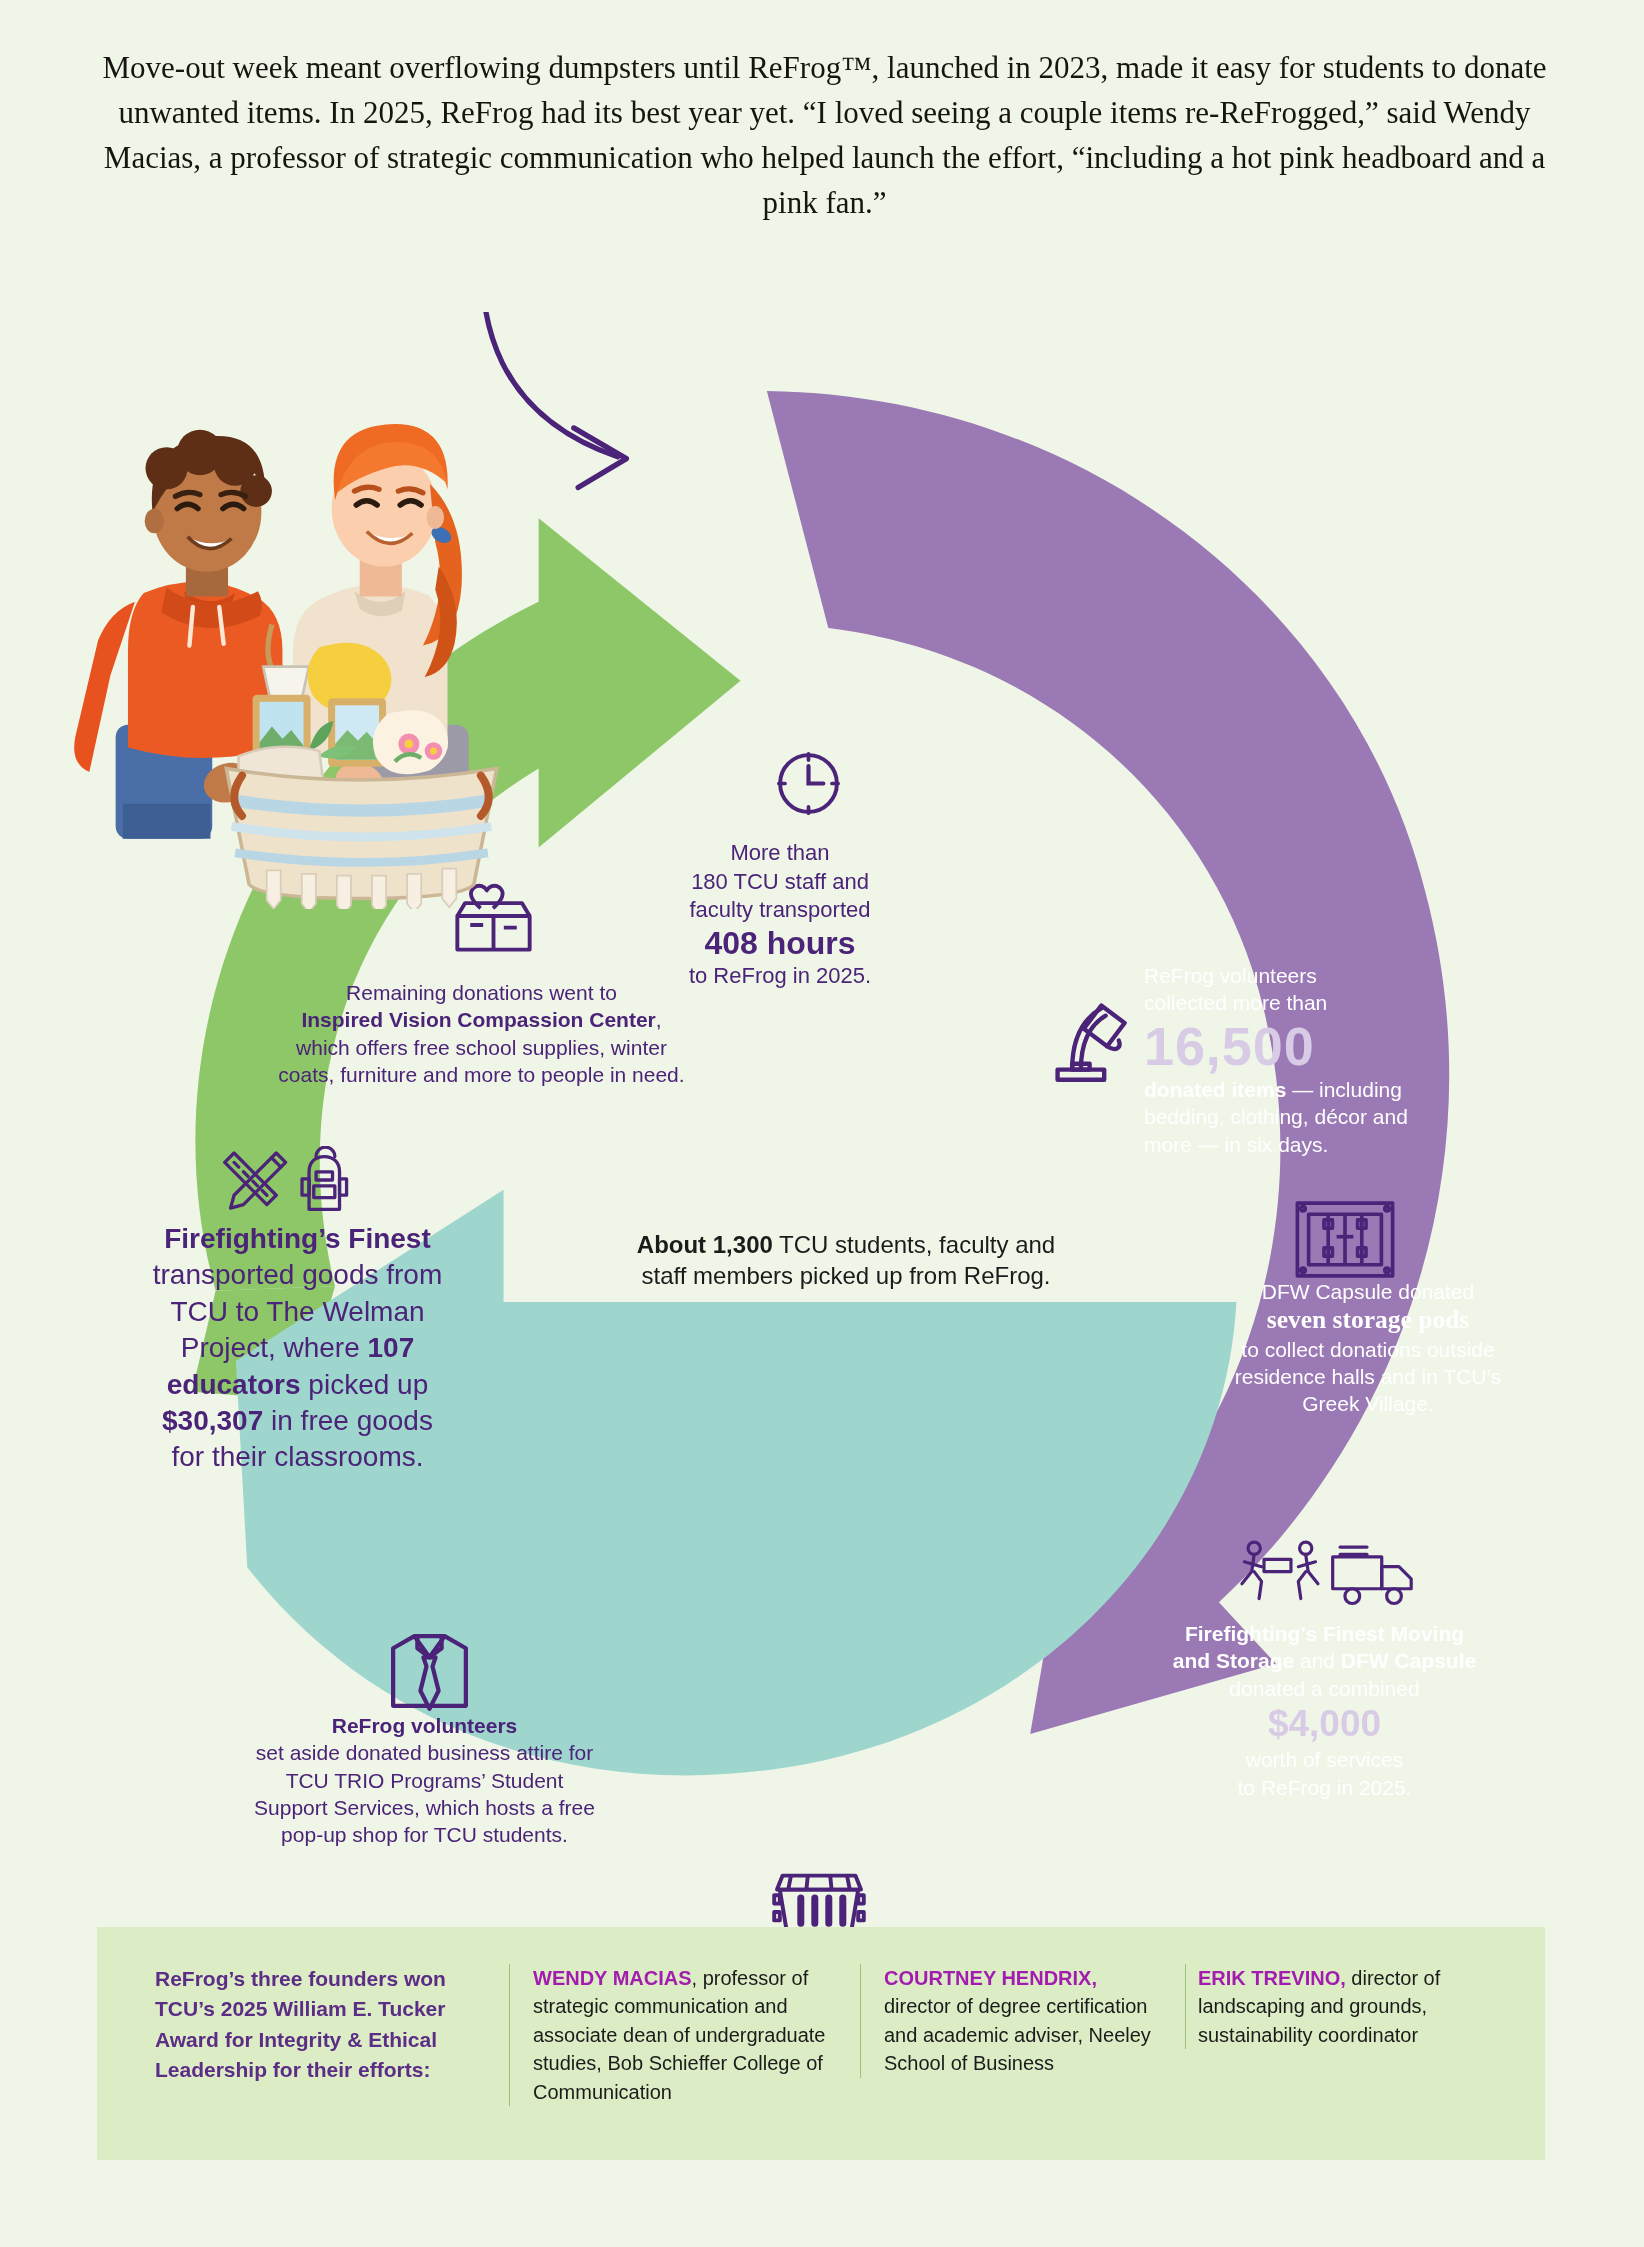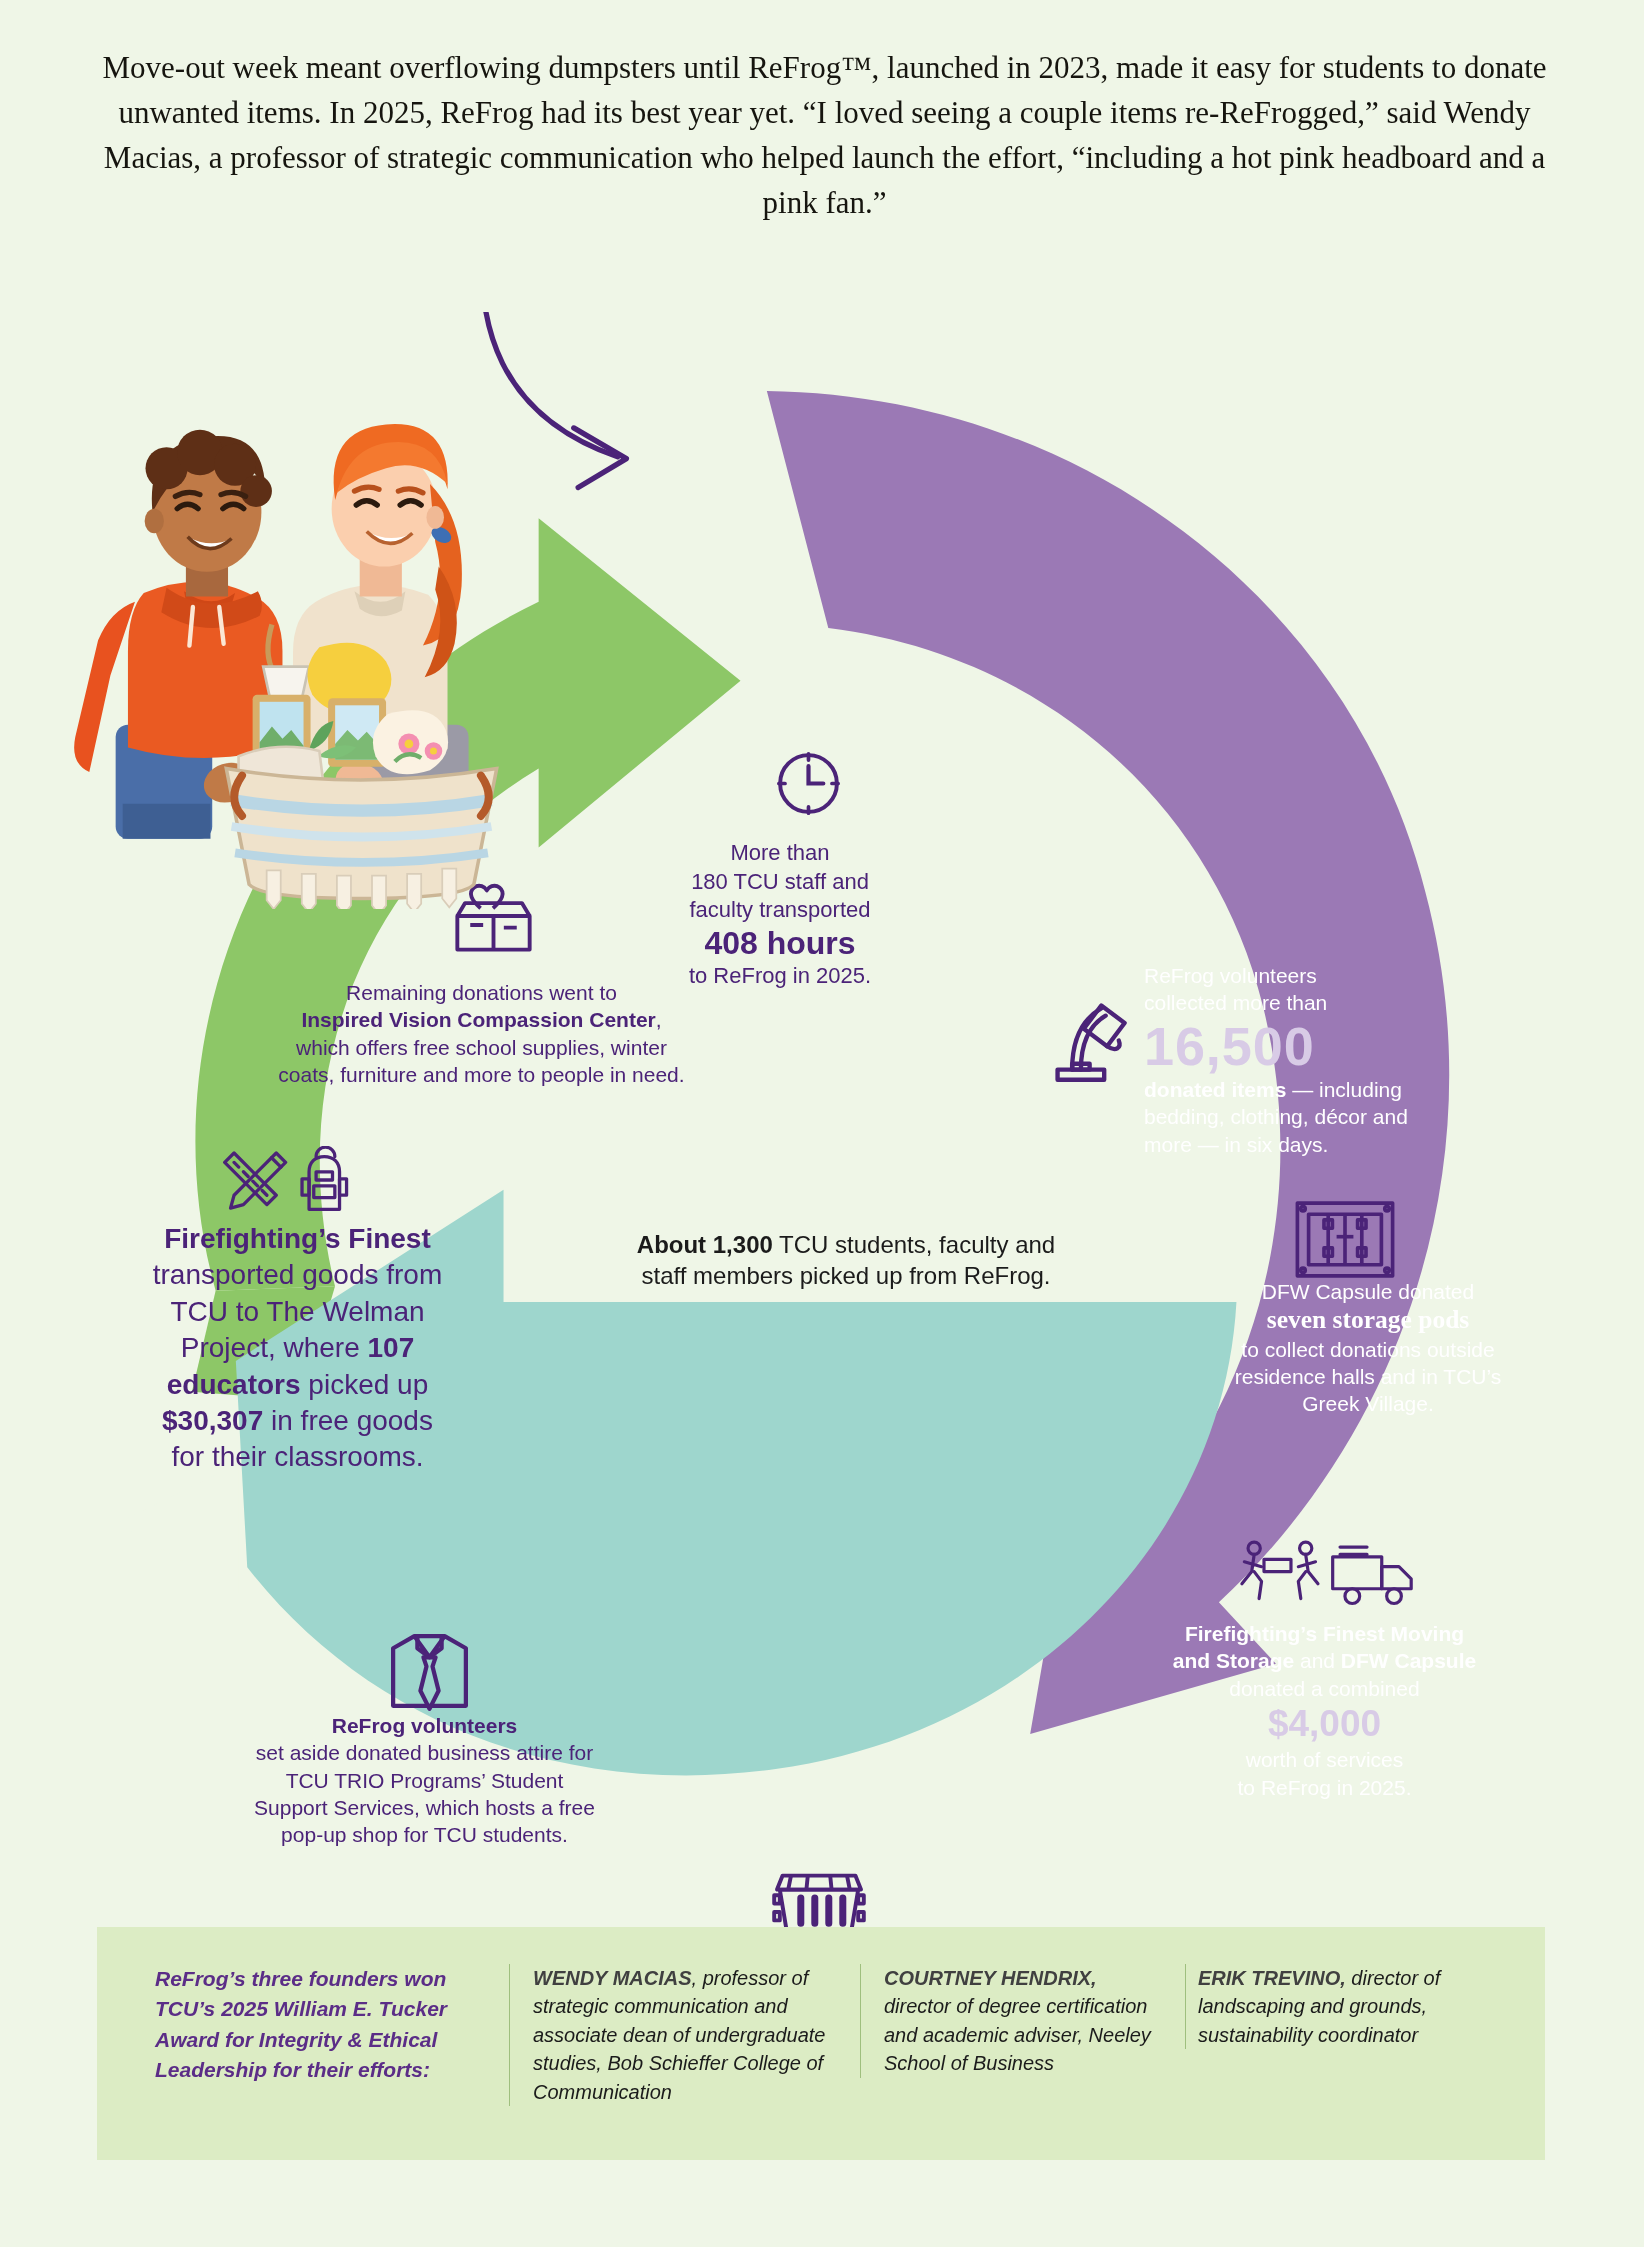--- a/index.html
+++ b/index.html
@@ -40,28 +40,28 @@
   #blk-dumpster{left:614px;top:1655px;width:421px;font-size:22px;color:#4b2378;}
   #blk-dumpster .numline{font-size:24px;font-weight:bold;display:block;line-height:1.15;}
   #blk-dumpster .numline .n{font-size:39px;}
   .icon{position:absolute;}
   
   .footer{
     position:absolute;left:97px;top:1927px;width:1448px;height:233px;
     background:#dcecc4;display:flex;align-items:flex-start;
     box-sizing:border-box;padding:37px 26px 26px 35px;
   }
-  .fcol{padding:0 23px;box-sizing:border-box;font-style:italic;}
+  .fcol{padding:0 23px;box-sizing:border-box;}
   .fcol + .fcol{border-left:1.8px solid #9fbf7e;}
   .f0{width:377px;color:#5b2d87;font-size:21px;font-weight:bold;line-height:1.45;}
   .f1{width:351px;}
   .f2{width:325px;}
   .f3{width:316px;padding-left:12px;}
   .fbody{font-size:20px;line-height:1.42;color:#1b1b1b;}
-  .fname{color:#404040;font-weight:bold;}
+  .fname{color:#a21caf;font-weight:bold;}
   
   .illus{position:absolute;left:553px;top:1009px;width:562px;height:597px;}
 </style>
 </head>
 <body>
 
 <div class="intro">Move-out week meant overflowing dumpsters until ReFrog™, launched in 2023, made it easy for students to donate unwanted items. In 2025, ReFrog had its best year yet. “I loved seeing a couple items re-ReFrogged,” said Wendy Macias, a professor of strategic communication who helped launch the effort, “including a hot pink headboard and a pink fan.”</div>
 
 <div class="stage">
 

